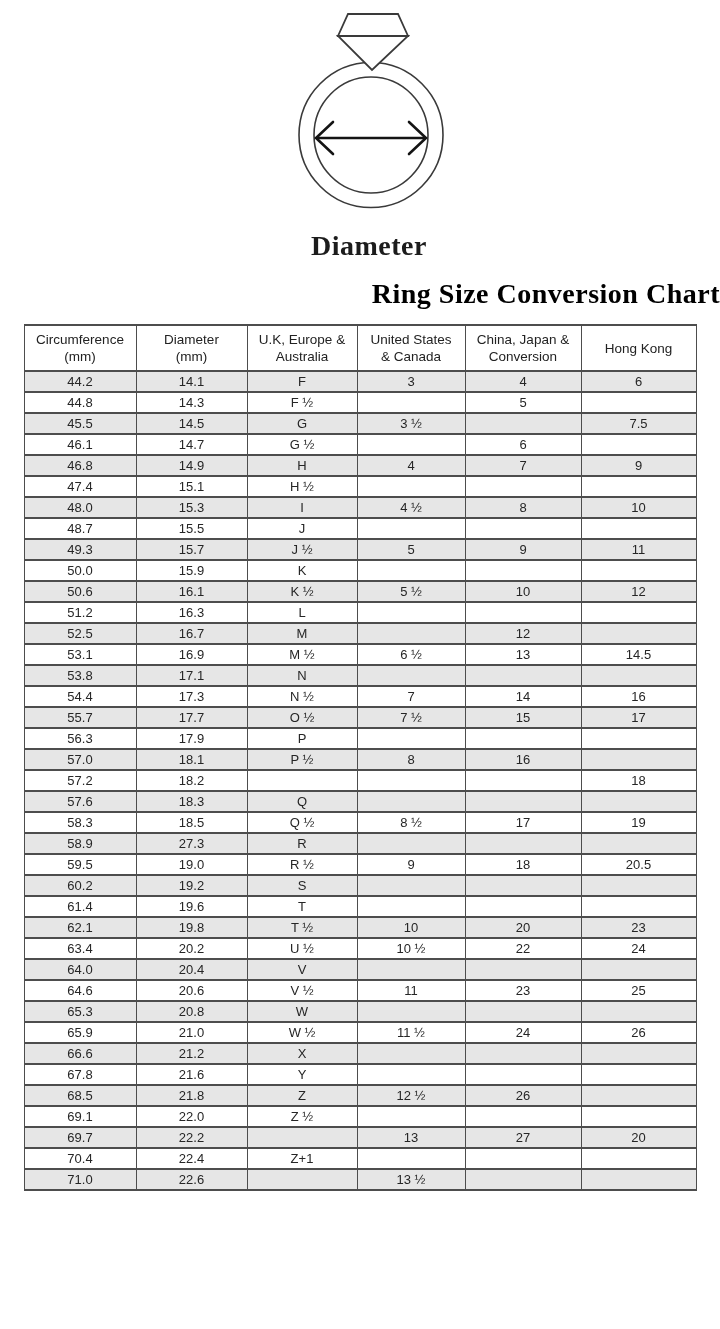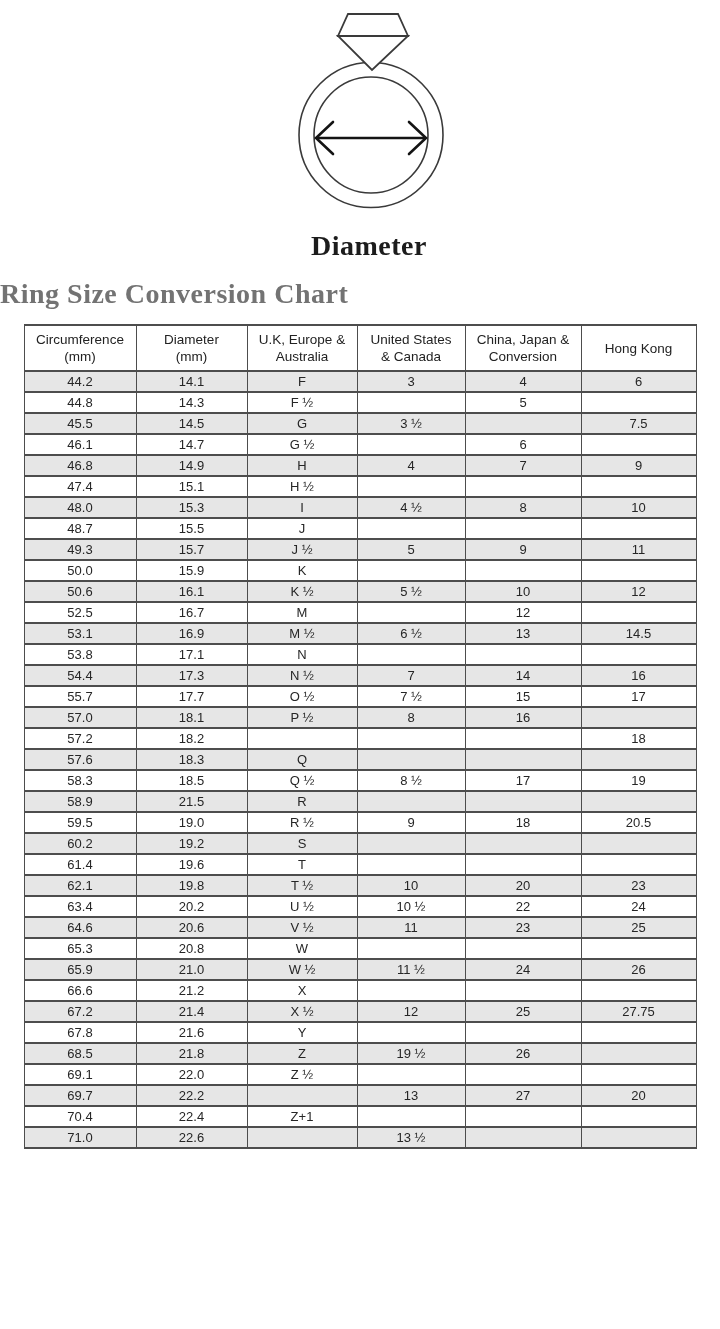--- a/index.html
+++ b/index.html
@@ -25,26 +25,26 @@
     text-align: center;
     font-family: "Liberation Serif", "DejaVu Serif", serif;
     font-weight: 700;
     font-size: 28px;
     letter-spacing: 0.5px;
     color: #1c1c1c;
     position: relative; left: 9px;
   }
   .chart-title {
     margin-top: 16px;
-    text-align: left;
+    text-align: right;
     font-family: "Liberation Serif", "DejaVu Serif", serif;
     font-weight: 700;
     font-size: 28px;
     letter-spacing: 0.5px;
-    color: #737373;
+    color: #000000;
   }
 
   
   table.size-table {
     border-collapse: collapse;
     table-layout: fixed;
     margin: 14px auto 8px;
     width: 672px;
   }
   .size-table th, .size-table td {
@@ -224,20 +224,28 @@
         </tr>
         <tr>
           <td>50.6</td>
           <td>16.1</td>
           <td>K ½</td>
           <td>5 ½</td>
           <td>10</td>
           <td>12</td>
         </tr>
         <tr>
+          <td>51.2</td>
+          <td>16.3</td>
+          <td>L</td>
+          <td></td>
+          <td></td>
+          <td></td>
+        </tr>
+        <tr>
           <td>52.5</td>
           <td>16.7</td>
           <td>M</td>
           <td></td>
           <td>12</td>
           <td></td>
         </tr>
         <tr>
           <td>53.1</td>
           <td>16.9</td>
@@ -264,20 +272,28 @@
         </tr>
         <tr>
           <td>55.7</td>
           <td>17.7</td>
           <td>O ½</td>
           <td>7 ½</td>
           <td>15</td>
           <td>17</td>
         </tr>
         <tr>
+          <td>56.3</td>
+          <td>17.9</td>
+          <td>P</td>
+          <td></td>
+          <td></td>
+          <td></td>
+        </tr>
+        <tr>
           <td>57.0</td>
           <td>18.1</td>
           <td>P ½</td>
           <td>8</td>
           <td>16</td>
           <td></td>
         </tr>
         <tr>
           <td>57.2</td>
           <td>18.2</td>
@@ -297,21 +313,21 @@
         <tr>
           <td>58.3</td>
           <td>18.5</td>
           <td>Q ½</td>
           <td>8 ½</td>
           <td>17</td>
           <td>19</td>
         </tr>
         <tr>
           <td>58.9</td>
-          <td>21.5</td>
+          <td>27.3</td>
           <td>R</td>
           <td></td>
           <td></td>
           <td></td>
         </tr>
         <tr>
           <td>59.5</td>
           <td>19.0</td>
           <td>R ½</td>
           <td>9</td>
@@ -344,20 +360,28 @@
         </tr>
         <tr>
           <td>63.4</td>
           <td>20.2</td>
           <td>U ½</td>
           <td>10 ½</td>
           <td>22</td>
           <td>24</td>
         </tr>
         <tr>
+          <td>64.0</td>
+          <td>20.4</td>
+          <td>V</td>
+          <td></td>
+          <td></td>
+          <td></td>
+        </tr>
+        <tr>
           <td>64.6</td>
           <td>20.6</td>
           <td>V ½</td>
           <td>11</td>
           <td>23</td>
           <td>25</td>
         </tr>
         <tr>
           <td>65.3</td>
           <td>20.8</td>
@@ -376,40 +400,32 @@
         </tr>
         <tr>
           <td>66.6</td>
           <td>21.2</td>
           <td>X</td>
           <td></td>
           <td></td>
           <td></td>
         </tr>
         <tr>
-          <td>67.2</td>
-          <td>21.4</td>
-          <td>X ½</td>
-          <td>12</td>
-          <td>25</td>
-          <td>27.75</td>
-        </tr>
-        <tr>
           <td>67.8</td>
           <td>21.6</td>
           <td>Y</td>
           <td></td>
           <td></td>
           <td></td>
         </tr>
         <tr>
           <td>68.5</td>
           <td>21.8</td>
           <td>Z</td>
-          <td>19 ½</td>
+          <td>12 ½</td>
           <td>26</td>
           <td></td>
         </tr>
         <tr>
           <td>69.1</td>
           <td>22.0</td>
           <td>Z ½</td>
           <td></td>
           <td></td>
           <td></td>

